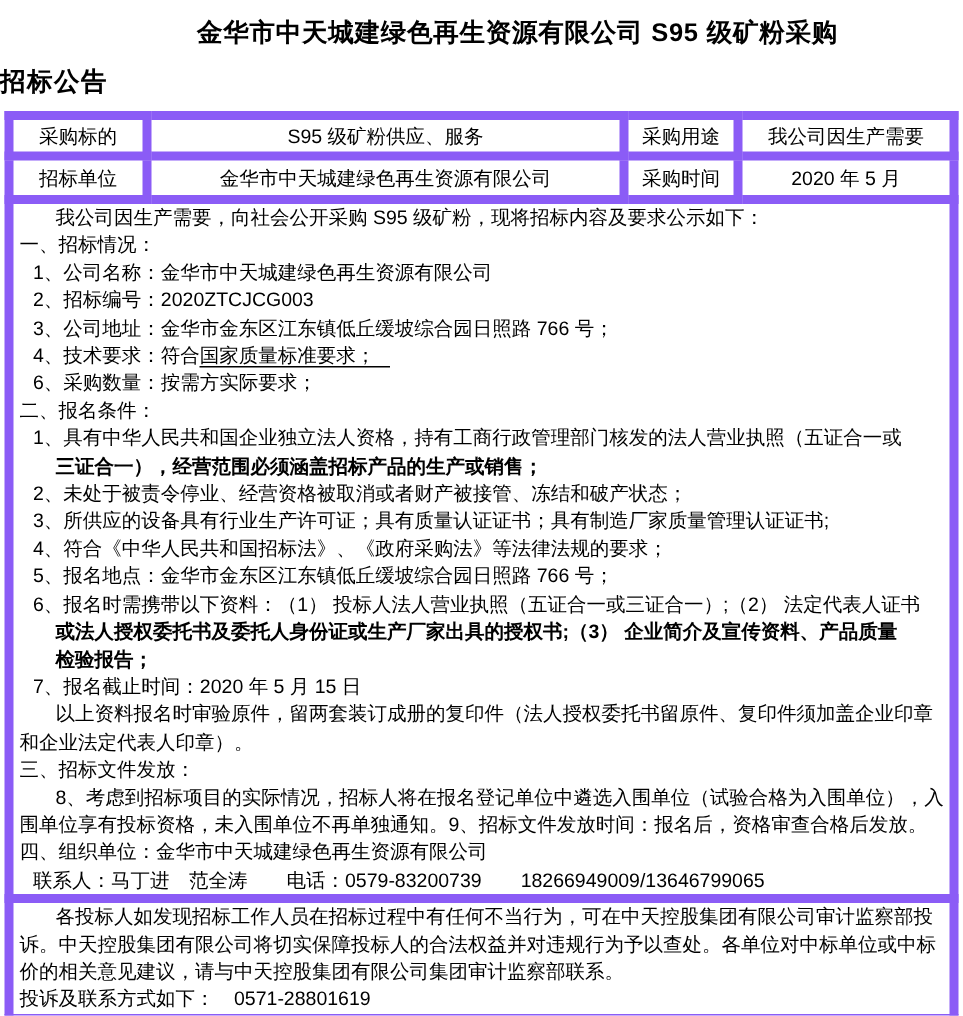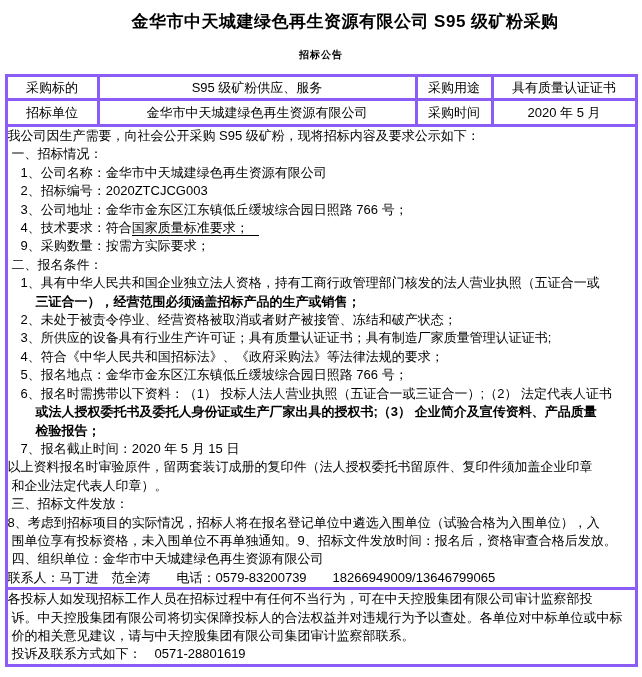--- a/index.html
+++ b/index.html
@@ -17,36 +17,36 @@
     text-align: center;
     font-size: 17px;
     font-weight: bold;
     letter-spacing: 0.5px;
     line-height: 26px;
     white-space: nowrap;
     padding-left: 48px;
   }
   .subtitle {
     margin-top: 9px;
-    text-align: center;
-    font-size: 10px;
+    text-align: left;
+    font-size: 17px;
     font-weight: bold;
     letter-spacing: 1px;
     line-height: 22px;
   }
 
   table.tbl {
     margin: 8px auto 0 auto;
     width: 630px;
     table-layout: fixed;
     border-collapse: collapse;
     border: 2px solid #000;
   }
   table.tbl td {
-    border: 3px solid #8b5cf6;
+    border: 6px solid #8b5cf6;
     font-size: 13px;
     padding: 0;
     vertical-align: middle;
     overflow: hidden;
   }
   tr.hdr td { height: 21px; text-align: center; white-space: nowrap; }
   tr.hdr2 td { height: 23px; text-align: center; white-space: nowrap; }
   td.sec {
     height: 21px;
     text-align: left;
@@ -58,22 +58,22 @@
 
   .ln {
     line-height: 18.4px;
     font-size: 13px;
     white-space: nowrap;
     overflow: hidden;
   }
   .i0 { padding-left: 4px; }   
   .i1 { padding-left: 13px; }  
   .i2 { padding-left: 28px; font-weight: bold; }  
-  .iP { }  
-  .iC { padding-left: 0; }   
+  .iP { padding-left: 28px; }  
+  .iC { padding-left: 13px; }   
 
   .ul {
     border-bottom: 1px solid #000;
     padding-right: 10px;
     margin-top: 48px;
   }
 </style>
 </head>
 <body>
 
@@ -86,37 +86,37 @@
       <col style="width:92px">
         <col style="width:318px">
         <col style="width:76px">
         <col style="width:144px">
     </colgroup>
     <tbody>
       <tr class="hdr">
         <td>采购标的</td>
         <td>S95 级矿粉供应、服务</td>
         <td>采购用途</td>
-        <td>具有质量认证证书</td>
+        <td>我公司因生产需要</td>
       </tr>
       <tr class="hdr2">
         <td>招标单位</td>
         <td>金华市中天城建绿色再生资源有限公司</td>
         <td>采购时间</td>
         <td>2020 年 5 月</td>
       </tr>
       <tr>
         <td colspan="4" class="bodycell">
           <div class="ln iP">我公司因生产需要，向社会公开采购 S95 级矿粉，现将招标内容及要求公示如下：</div>
           <div class="ln i0">一、招标情况：</div>
           <div class="ln i1">1、公司名称：金华市中天城建绿色再生资源有限公司</div>
           <div class="ln i1">2、招标编号：2020ZTCJCG003</div>
           <div class="ln i1">3、公司地址：金华市金东区江东镇低丘缓坡综合园日照路 766 号；</div>
           <div class="ln i1"><span>4、技术要求：符合</span><span class="ul">国家质量标准要求；</span></div>
-          <div class="ln i1">9、采购数量：按需方实际要求；</div>
+          <div class="ln i1">6、采购数量：按需方实际要求；</div>
           <div class="ln i0">二、报名条件：</div>
           <div class="ln i1">1、具有中华人民共和国企业独立法人资格，持有工商行政管理部门核发的法人营业执照（五证合一或</div>
           <div class="ln i2">三证合一），经营范围必须涵盖招标产品的生产或销售；</div>
           <div class="ln i1">2、未处于被责令停业、经营资格被取消或者财产被接管、冻结和破产状态；</div>
           <div class="ln i1">3、所供应的设备具有行业生产许可证；具有质量认证证书；具有制造厂家质量管理认证证书;</div>
           <div class="ln i1">4、符合《中华人民共和国招标法》、《政府采购法》等法律法规的要求；</div>
           <div class="ln i1">5、报名地点：金华市金东区江东镇低丘缓坡综合园日照路 766 号；</div>
           <div class="ln i1">6、报名时需携带以下资料：（1） 投标人法人营业执照（五证合一或三证合一）;（2） 法定代表人证书</div>
           <div class="ln i2">或法人授权委托书及委托人身份证或生产厂家出具的授权书;（3） 企业简介及宣传资料、产品质量</div>
           <div class="ln i2">检验报告；</div>

